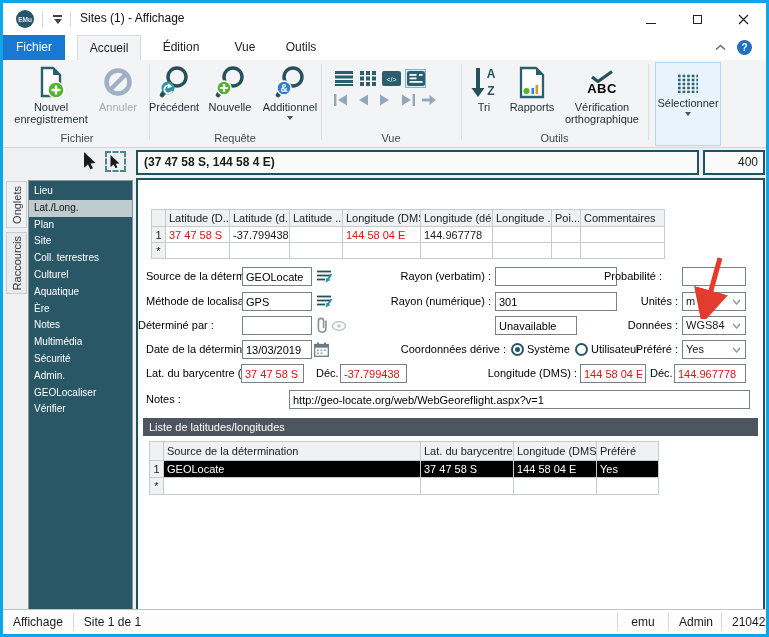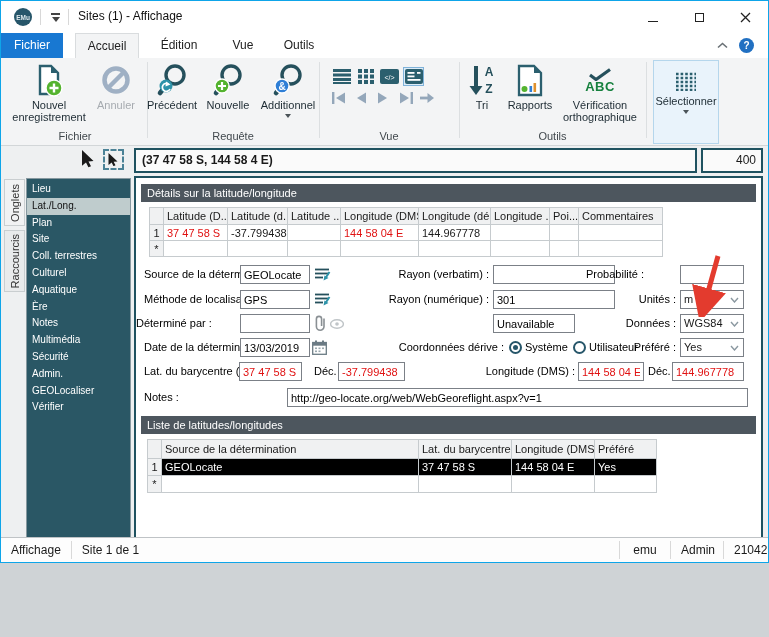--- a/index.html
+++ b/index.html
@@ -1,20 +1,20 @@
 <!DOCTYPE html>
 <html><head>
 <meta charset="utf-8">
 <style>
   * { margin:0; padding:0; box-sizing:border-box; }
   html,body { background:#cfd3d6; }
   body { font-family:"Liberation Sans","DejaVu Sans",sans-serif; }
   #window {
-    position:relative; width:769px; height:563px; background:#eef0f1;
-    border:1px solid #0ea5e9; overflow:hidden; font-size:12px; color:#1a1a1a;
+    position:relative; width:769px; height:637px; background:#eef0f1;
+    border:3px solid #0ea5e9; overflow:hidden; font-size:12px; color:#1a1a1a;
   }
   .abs { position:absolute; }
 
   
   #titlebar { position:absolute; top:0; left:0; right:0; height:32px; background:#fff; }
   #logo { position:absolute; left:13px; top:7px; width:18px; height:18px; border-radius:50%;
           background:#27566a; color:#dfe9ec; font-size:6.5px; font-weight:bold;
           display:flex; align-items:center; justify-content:center; }
   .tsep { position:absolute; top:8px; width:1px; height:16px; background:#d8d8d8; }
   #qa-arrow { position:absolute; left:49px; top:12px; width:11px; }
@@ -312,21 +312,21 @@
         </svg>
       </div>
       <span>Rapports</span>
     </div>
     <div class="rbtn" style="left:558px;width:82px">
       <div class="ric">
         <div>
           <svg width="24" height="13" style="display:block;margin:0 auto">
               <polyline points="2,7 8,11.5 22,1.5" fill="none" stroke="#25505c" stroke-width="3.2"></polyline>
             </svg>
-          <div style="font-size:13px;font-weight:bold;color:#15803d;letter-spacing:.5px">ABC</div>
+          <div style="font-size:13px;font-weight:bold;color:#000000;letter-spacing:.5px">ABC</div>
         </div>
       </div>
       <span>Vérification</span><br>
       <span>orthographique</span>
     </div>
     <div class="glabel" style="left:458px;width:187px">Outils</div>
 
     <div id="select-btn">
       <div class="ric">
         <svg width="22" height="19">
@@ -373,21 +373,20 @@
     <div class="sitem">Ère</div>
     <div class="sitem">Notes</div>
     <div class="sitem">Multimédia</div>
     <div class="sitem">Sécurité</div>
     <div class="sitem">Admin.</div>
     <div class="sitem">GEOLocaliser</div>
     <div class="sitem">Vérifier</div>
   </div>
 
   <div id="main">
-    <div class="hdrbar" style="top:6px">Détails sur la latitude/longitude</div>
 
     <table class="grid" id="grid1" style="left:13px;top:29px;width:513px">
       <colgroup>
           <col style="width:14px">
           <col style="width:64px">
           <col style="width:60px">
           <col style="width:53px">
           <col style="width:78px">
           <col style="width:72px">
           <col style="width:59px">
@@ -437,21 +436,21 @@
       <g stroke="#25505c" stroke-width="1.8">
           <path d="M1 2.5 h14"></path>
           <path d="M1 6.5 h14"></path>
           <path d="M1 10.5 h8"></path>
         </g>
       <path d="M15.5 5 L11.5 11" stroke="#2e93a9" stroke-width="2"></path>
         <polygon points="9.5,13.5 10.5,8.5 14.5,11" fill="#2e93a9"></polygon>
     </svg>
     <span class="flabel" style="left:230px;top:87px;width:123px;text-align:right">Rayon (verbatim) :</span>
     <input class="tbox" style="left: 357px; top: 87px; width: 122px;" value="">
-    <span class="flabel" style="left:450px;top:87px;width:90px;text-align:left">Probabilité :</span>
+    <span class="flabel" style="left:450px;top:87px;width:90px;text-align:center">Probabilité :</span>
     <input class="tbox" style="left: 544px; top: 87px; width: 64px;" value="">
 
     <span class="flabel" style="left:8px;top:112px">Méthode de localisation :</span>
     <input class="tbox" style="left: 104px; top: 112px; width: 70px;" value="GPS">
     <svg class="abs" style="left:178px;top:114px" width="17" height="15">
       <g stroke="#25505c" stroke-width="1.8">
           <path d="M1 2.5 h14"></path>
           <path d="M1 6.5 h14"></path>
           <path d="M1 10.5 h8"></path>
         </g>

